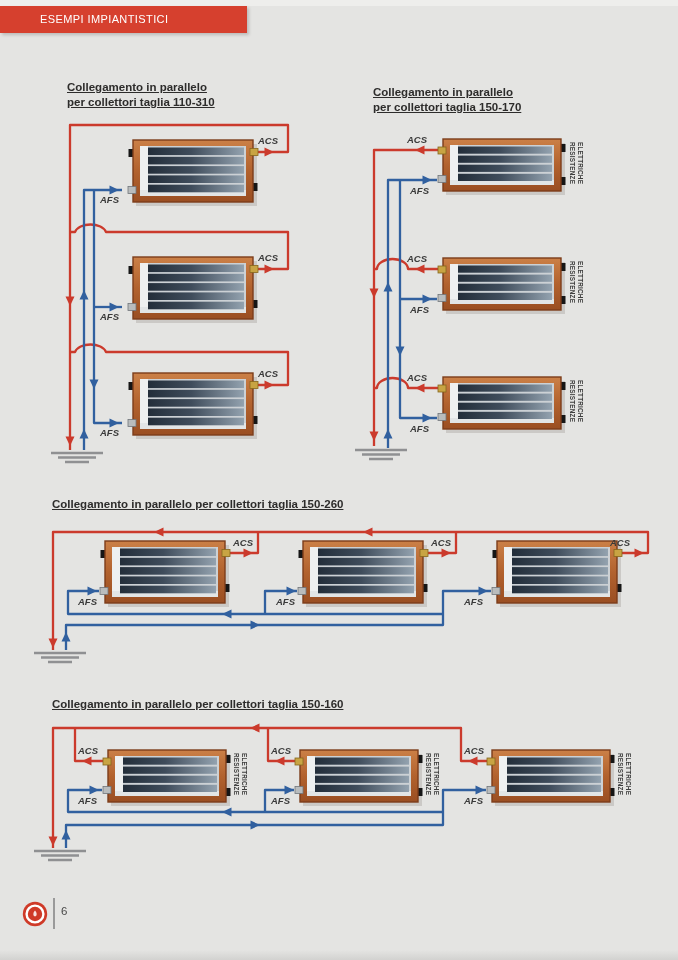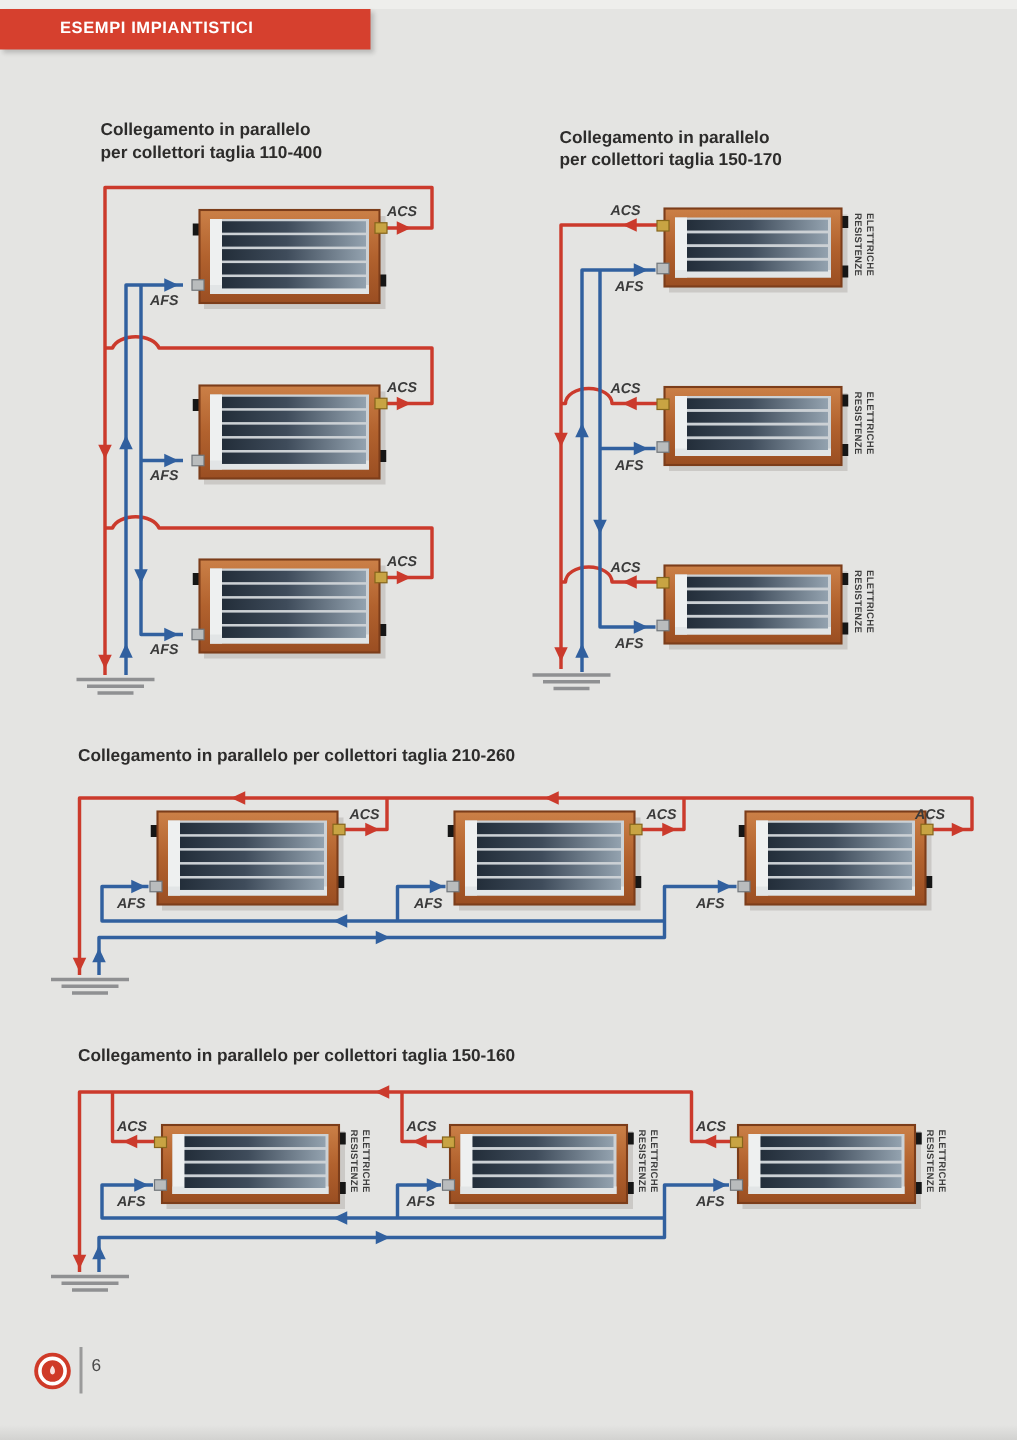--- a/index.html
+++ b/index.html
@@ -6,25 +6,25 @@
   .page{
     position:relative;width:678px;height:960px;overflow:hidden;
     background:#e4e4e2;
     font-family:"Liberation Sans", sans-serif;
   }
   .page::before{content:"";position:absolute;left:0;top:0;width:678px;height:6px;background:#eeeeec;}
   .page::after{content:"";position:absolute;left:0;bottom:0;width:678px;height:10px;
     background:linear-gradient(#e4e4e2,#d2d2d0);}
   .header-bar{
     position:absolute;left:0;top:6px;width:247px;height:27px;background:#d6402e;
-    color:#ffffff;font-weight:700;font-size:11px;letter-spacing:.4px;
+    color:#ffffff;font-weight:400;font-size:11px;letter-spacing:.4px;
     line-height:27px;padding-left:40px;box-sizing:border-box;
     box-shadow:2px 2px 3px rgba(0,0,0,.18);
   }
-  .dtitle{position:absolute;font-weight:700;font-size:11.5px;line-height:14.5px;color:#2d2c2b;}
+  .dtitle{position:absolute;font-weight:700;font-size:11.5px;line-height:14.5px;color:#2d2c2b;text-decoration:underline;}
   .tA{left:67px;top:80px;}
   .tB{left:373px;top:85px;}
   .tC{left:52px;top:497px;}
   .tD{left:52px;top:697px;}
   svg.diagram-layer{position:absolute;left:0;top:0;}
   .pipe-red{stroke:#cb3a2c;stroke-width:2.3;fill:none;stroke-linejoin:round;}
   .pipe-blue{stroke:#31609f;stroke-width:2.3;fill:none;stroke-linejoin:round;}
   .arw-red{fill:#cb3a2c;}
   .arw-blue{fill:#31609f;}
   .lbl{font:italic 700 9.5px "Liberation Sans", sans-serif;fill:#3a3a3a;}
@@ -38,27 +38,27 @@
 <body>
 
 <div class="page">
 
   <div class="header-bar">
     <span>ESEMPI IMPIANTISTICI</span>
   </div>
 
   <div class="dtitle tA">
     <div>Collegamento in parallelo</div>
-    <div>per collettori taglia 110-400</div>
+    <div>per collettori taglia 110-310</div>
   </div>
   <div class="dtitle tB">
     <div>Collegamento in parallelo</div>
     <div>per collettori taglia 150-170</div>
   </div>
-  <div class="dtitle tC">Collegamento in parallelo per collettori taglia 210-260</div>
+  <div class="dtitle tC">Collegamento in parallelo per collettori taglia 150-260</div>
   <div class="dtitle tD">Collegamento in parallelo per collettori taglia 150-160</div>
 
   <svg class="diagram-layer" width="678" height="960" viewBox="0 0 678 960" xmlns="http://www.w3.org/2000/svg" xmlns:xlink="http://www.w3.org/1999/xlink">
     <defs>
       <linearGradient id="gCopper" x1="0" y1="0" x2="0" y2="1">
         <stop offset="0" stop-color="#cb8047"></stop>
         <stop offset="0.5" stop-color="#b2622e"></stop>
         <stop offset="1" stop-color="#9a4e22"></stop>
       </linearGradient>
       <linearGradient id="gSlat" x1="0" y1="0" x2="1" y2="0">

